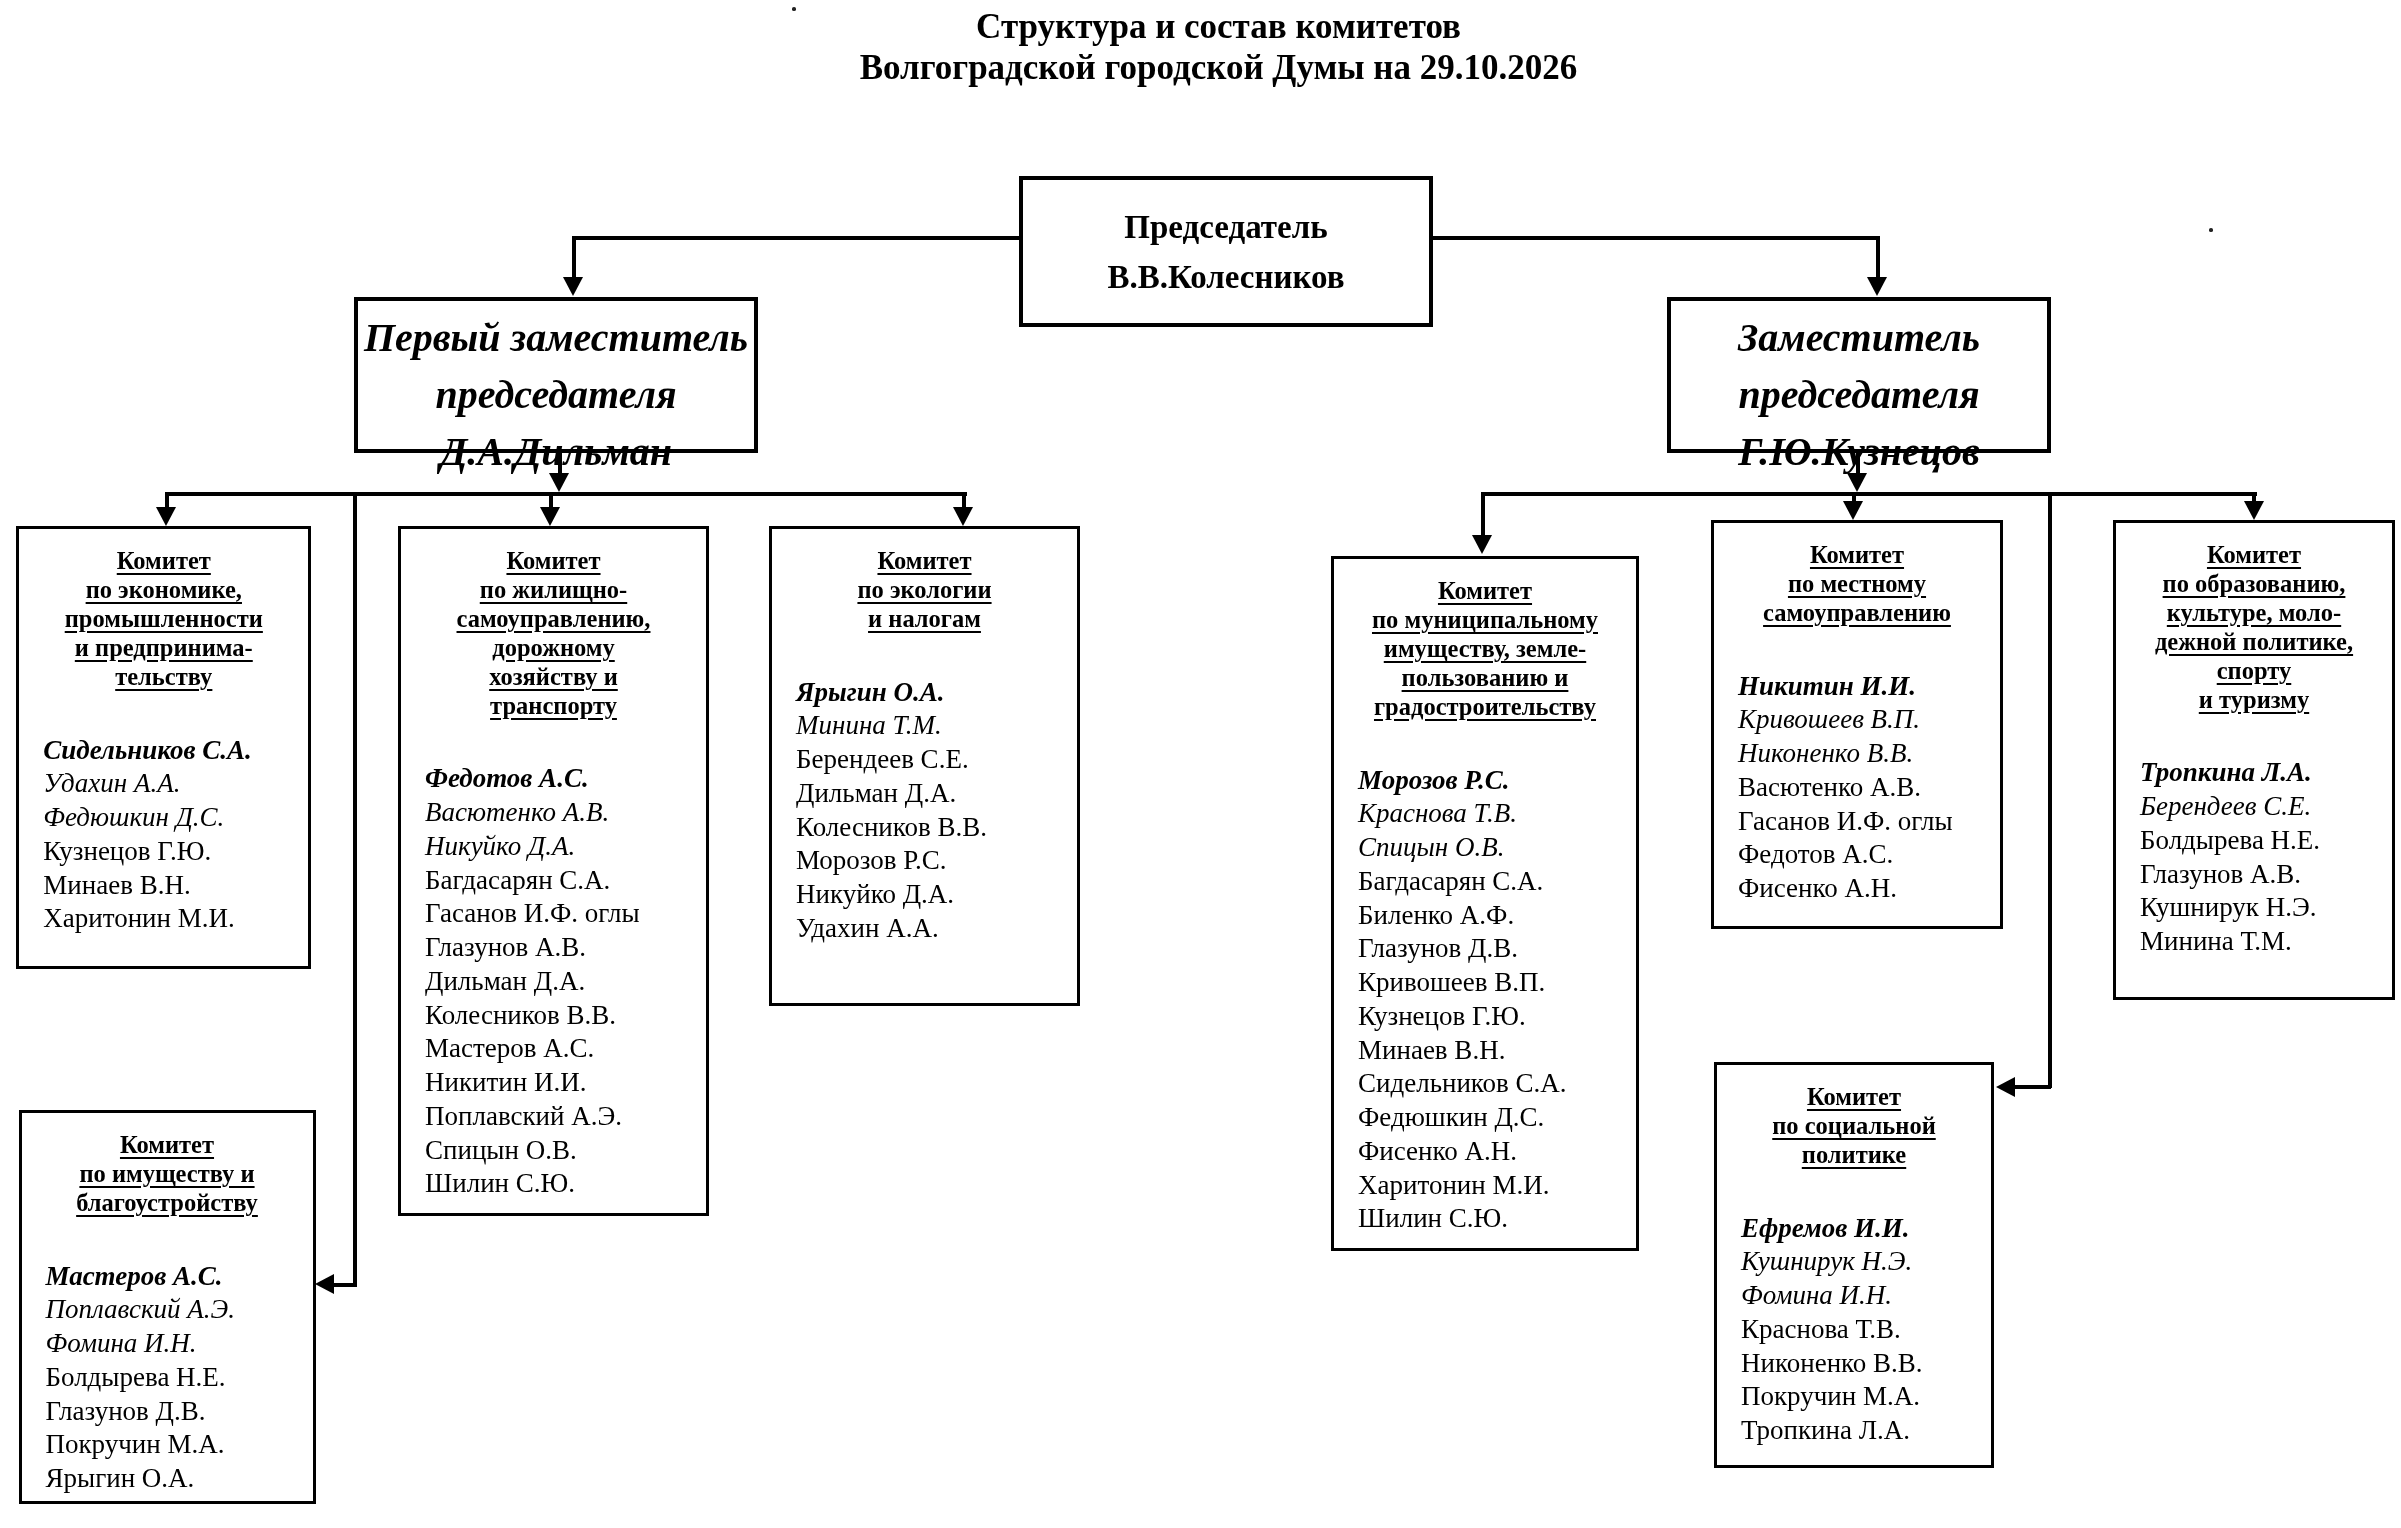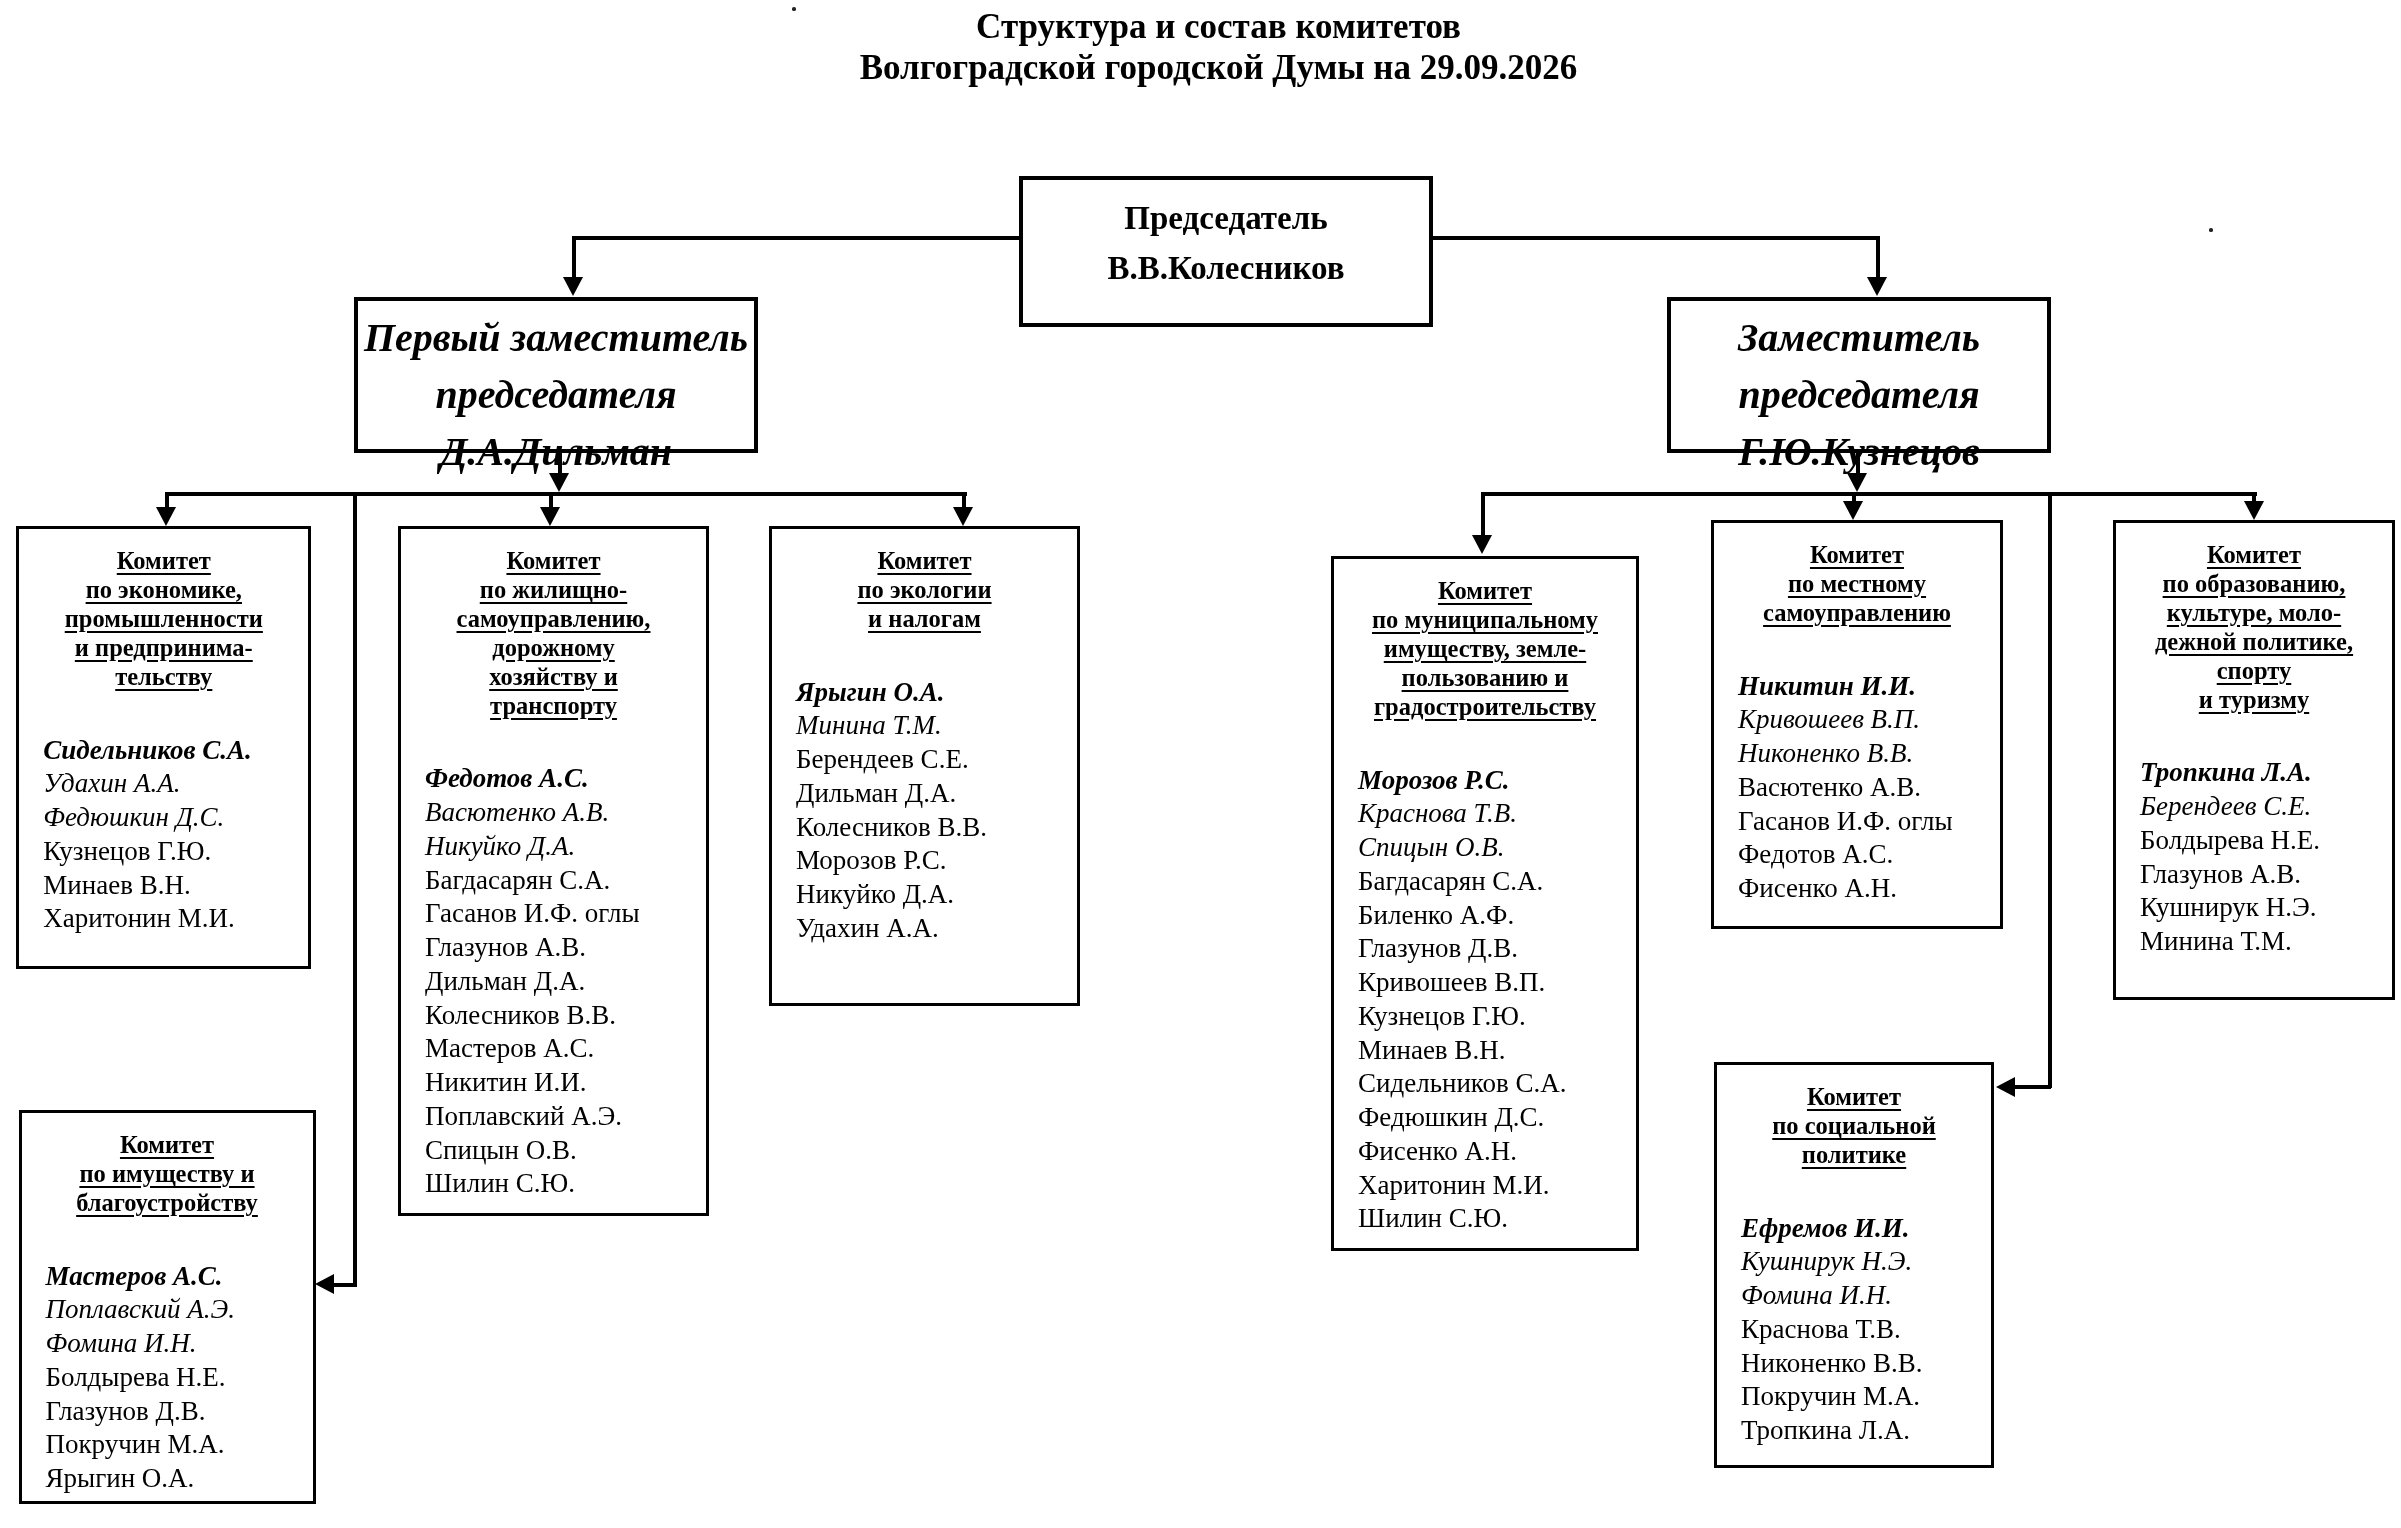--- a/index.html
+++ b/index.html
@@ -12,21 +12,21 @@
     overflow:hidden;
   }
   
   .page-title{
     position:absolute;left:0;right:0;top:6px;
     text-align:center;font-weight:700;font-size:35px;line-height:1.18;margin-left:36px;
   }
   
   .box{position:absolute;background:#fff;border:4.4px solid #000;box-sizing:border-box;}
   .hdr{display:flex;flex-direction:column;align-items:center;text-align:center;}
-  .chairman{left:1019px;top:176px;width:414px;height:151px;font-weight:700;font-size:33px;line-height:1.52;padding-top:13px;}
+  .chairman{left:1019px;top:176px;width:414px;height:151px;font-weight:700;font-size:33px;line-height:1.52;padding-top:22px;}
   .deputy{font-weight:700;font-style:italic;font-size:40px;line-height:1.42;padding-top:9px;}
   .deputy-first{left:354px;top:297px;width:404px;height:156px;}
   .deputy-second{left:1667px;top:297px;width:384px;height:156px;}
   
   .committee{border-width:3.7px;padding-top:18px;}
   .c-title{font-weight:700;font-size:24.5px;line-height:1.18;text-align:center;}
   .t-line{display:block;text-decoration:underline;text-decoration-thickness:2.2px;text-underline-offset:4.4px;}
   .c-members{margin-top:42px;padding-left:24px;padding-right:4.4px;text-align:left;font-size:27px;line-height:1.25;}
   .style-bold-italic{font-weight:700;font-style:italic;}
   .style-italic{font-style:italic;}
@@ -47,21 +47,21 @@
     border-top:10.4px solid transparent;border-bottom:10.4px solid transparent;border-right:19px solid #000;}
   .speck{position:absolute;width:3.7px;height:3.7px;background:#222;border-radius:50%;}
 </style>
 </head>
 <body>
 
 <div id="canvas">
 
   <div class="page-title">
     <div>Структура и состав комитетов</div>
-    <div>Волгоградской городской Думы на 29.09.2026</div>
+    <div>Волгоградской городской Думы на 29.10.2026</div>
   </div>
 
   <div class="speck" style="left:792px;top:7.4px"></div>
   <div class="speck" style="left:2209px;top:228px"></div>
 
   <div class="box hdr chairman">
     <div>Председатель</div>
     <div>В.В.Колесников</div>
   </div>
 

